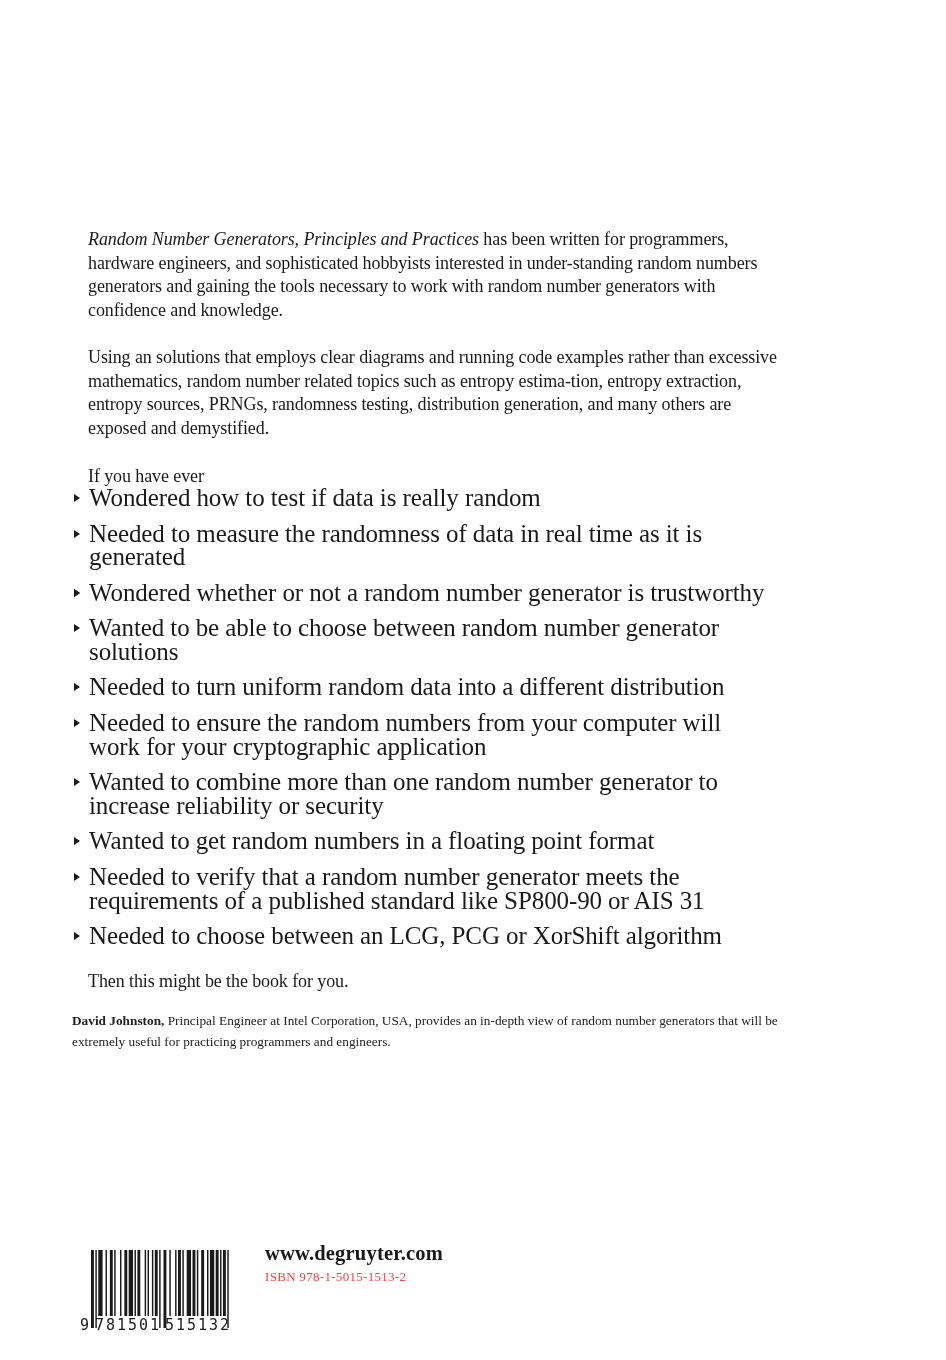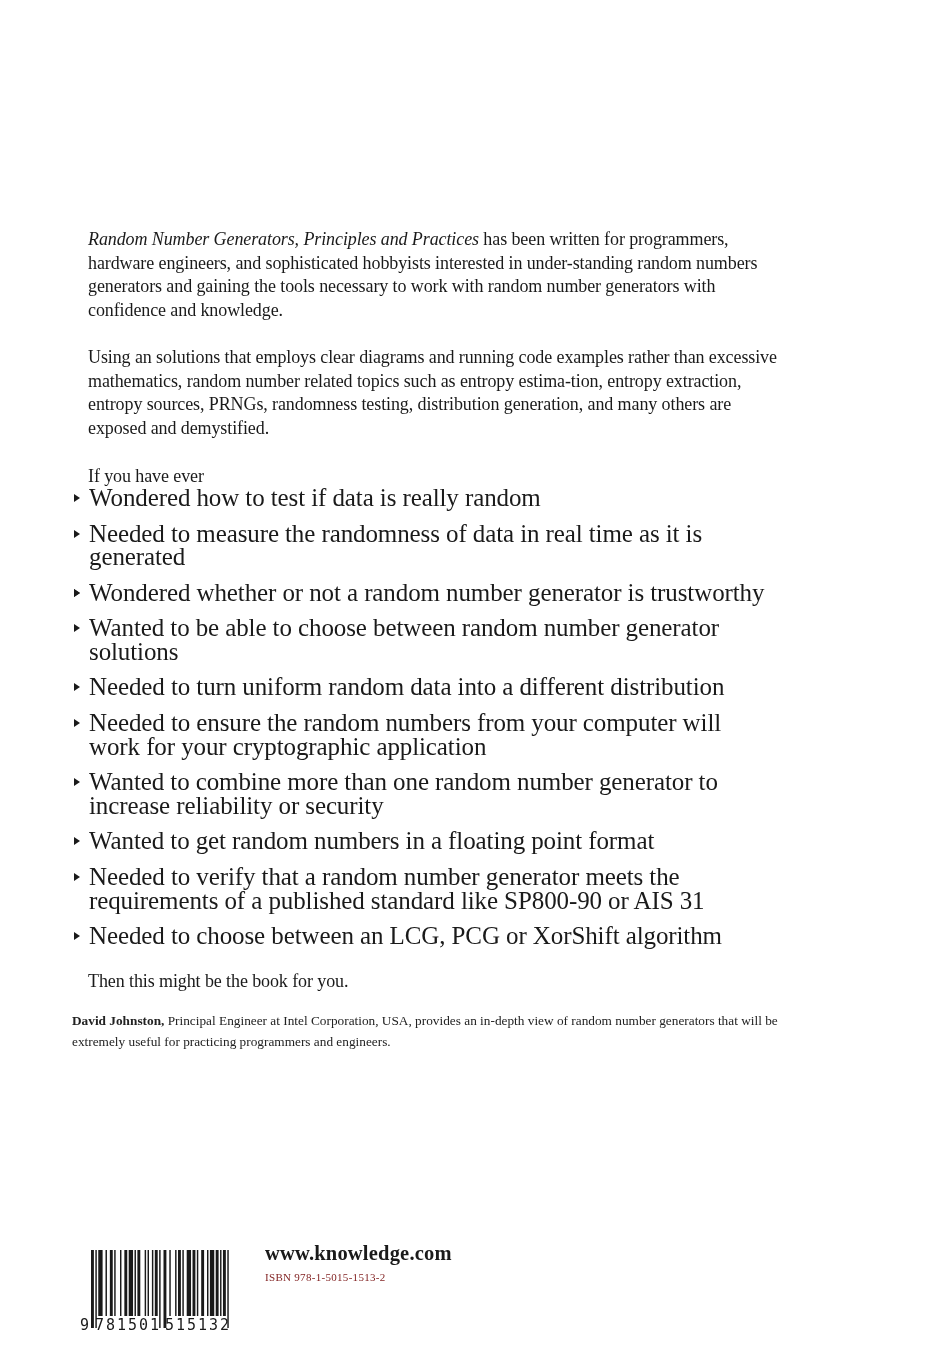--- a/index.html
+++ b/index.html
@@ -33,21 +33,21 @@
     position: absolute; left: 72px; top: 1011px; width: 720px;
     font-size: 13.3px; line-height: 20.5px; margin: 0; color: #222;
   }
   #blurb b { font-weight: bold; }
   #barcode { position: absolute; left: 80px; top: 1248px; width: 160px; height: 84px; }
   #publisher { position: absolute; left: 265px; top: 1240px; }
   #url {
     font-size: 20.5px; font-weight: bold; color: #1a1a1a; line-height: 26px;
     letter-spacing: 0.2px;
   }
-  #isbn { font-size: 11px; color: #7f1d1d; line-height: 22px; letter-spacing: 0.3px; }
+  #isbn { font-size: 13px; color: #ef4444; line-height: 22px; letter-spacing: 0.3px; }
 </style>
 </head>
 <body>
 
 <p id="p1" class="para serif"><i>Random Number Generators, Principles and Practices</i><span> has been written for programmers, hardware engineers, and sophisticated hobbyists interested in under-standing random numbers generators and gaining the tools necessary to work with random number generators with confidence and knowledge.</span></p>
 
 <p id="p2" class="para serif">Using an solutions that employs clear diagrams and running code examples rather than excessive mathematics, random number related topics such as entropy estima-tion, entropy extraction, entropy sources, PRNGs, randomness testing, distribution generation, and many others are exposed and demystified.</p>
 
 <p id="intro" class="para serif">If you have ever</p>
 
@@ -102,15 +102,15 @@
       <rect x="140.05" y="2" width="1.45" height="66" fill="#1a1a1a"></rect>
       <rect x="142.95" y="2" width="2.90" height="66" fill="#1a1a1a"></rect>
       <rect x="147.30" y="2" width="1.45" height="78" fill="#1a1a1a"></rect>
     </g>
   <text x="0" y="82" font-family="DejaVu Sans Mono, monospace" font-size="15" fill="#1a1a1a">9</text>
   <text x="15" y="82" font-family="DejaVu Sans Mono, monospace" font-size="15" fill="#1a1a1a" textLength="64">781501</text>
   <text x="85" y="82" font-family="DejaVu Sans Mono, monospace" font-size="15" fill="#1a1a1a" textLength="64">515132</text>
 </svg>
 
 <div id="publisher" class="sans">
-  <div id="url">www.knowledge.com</div>
+  <div id="url">www.degruyter.com</div>
   <div id="isbn">ISBN 978-1-5015-1513-2</div>
 </div>
 
 </body></html>

